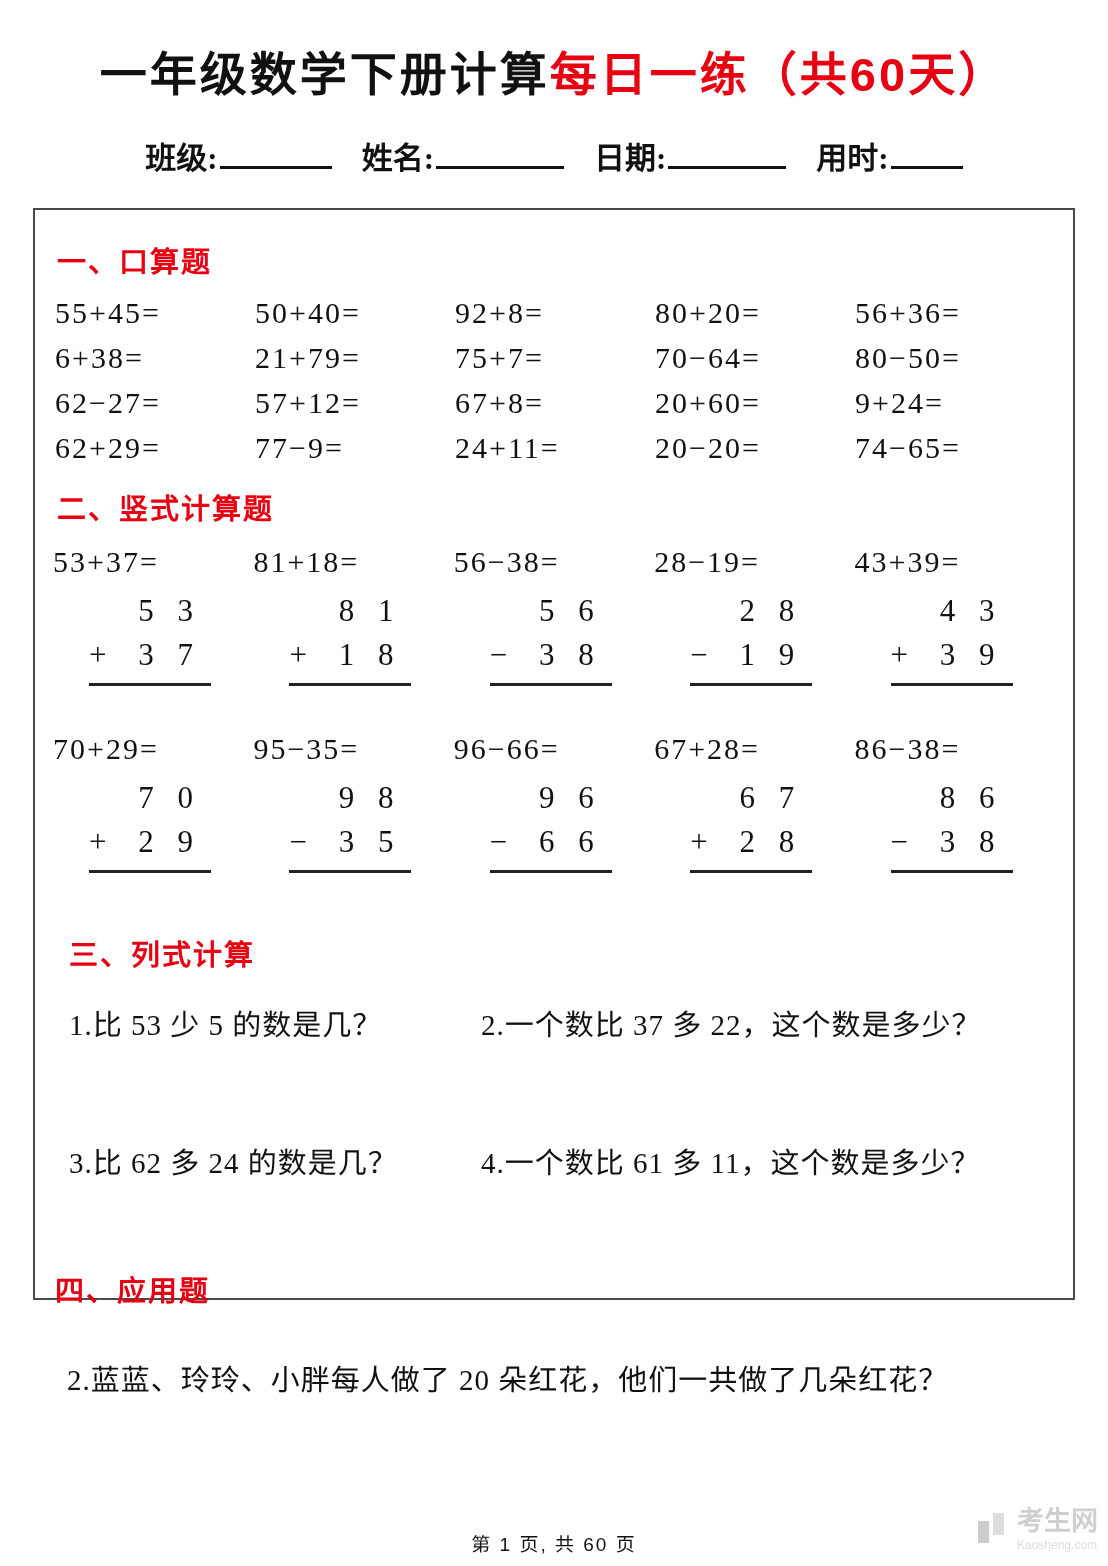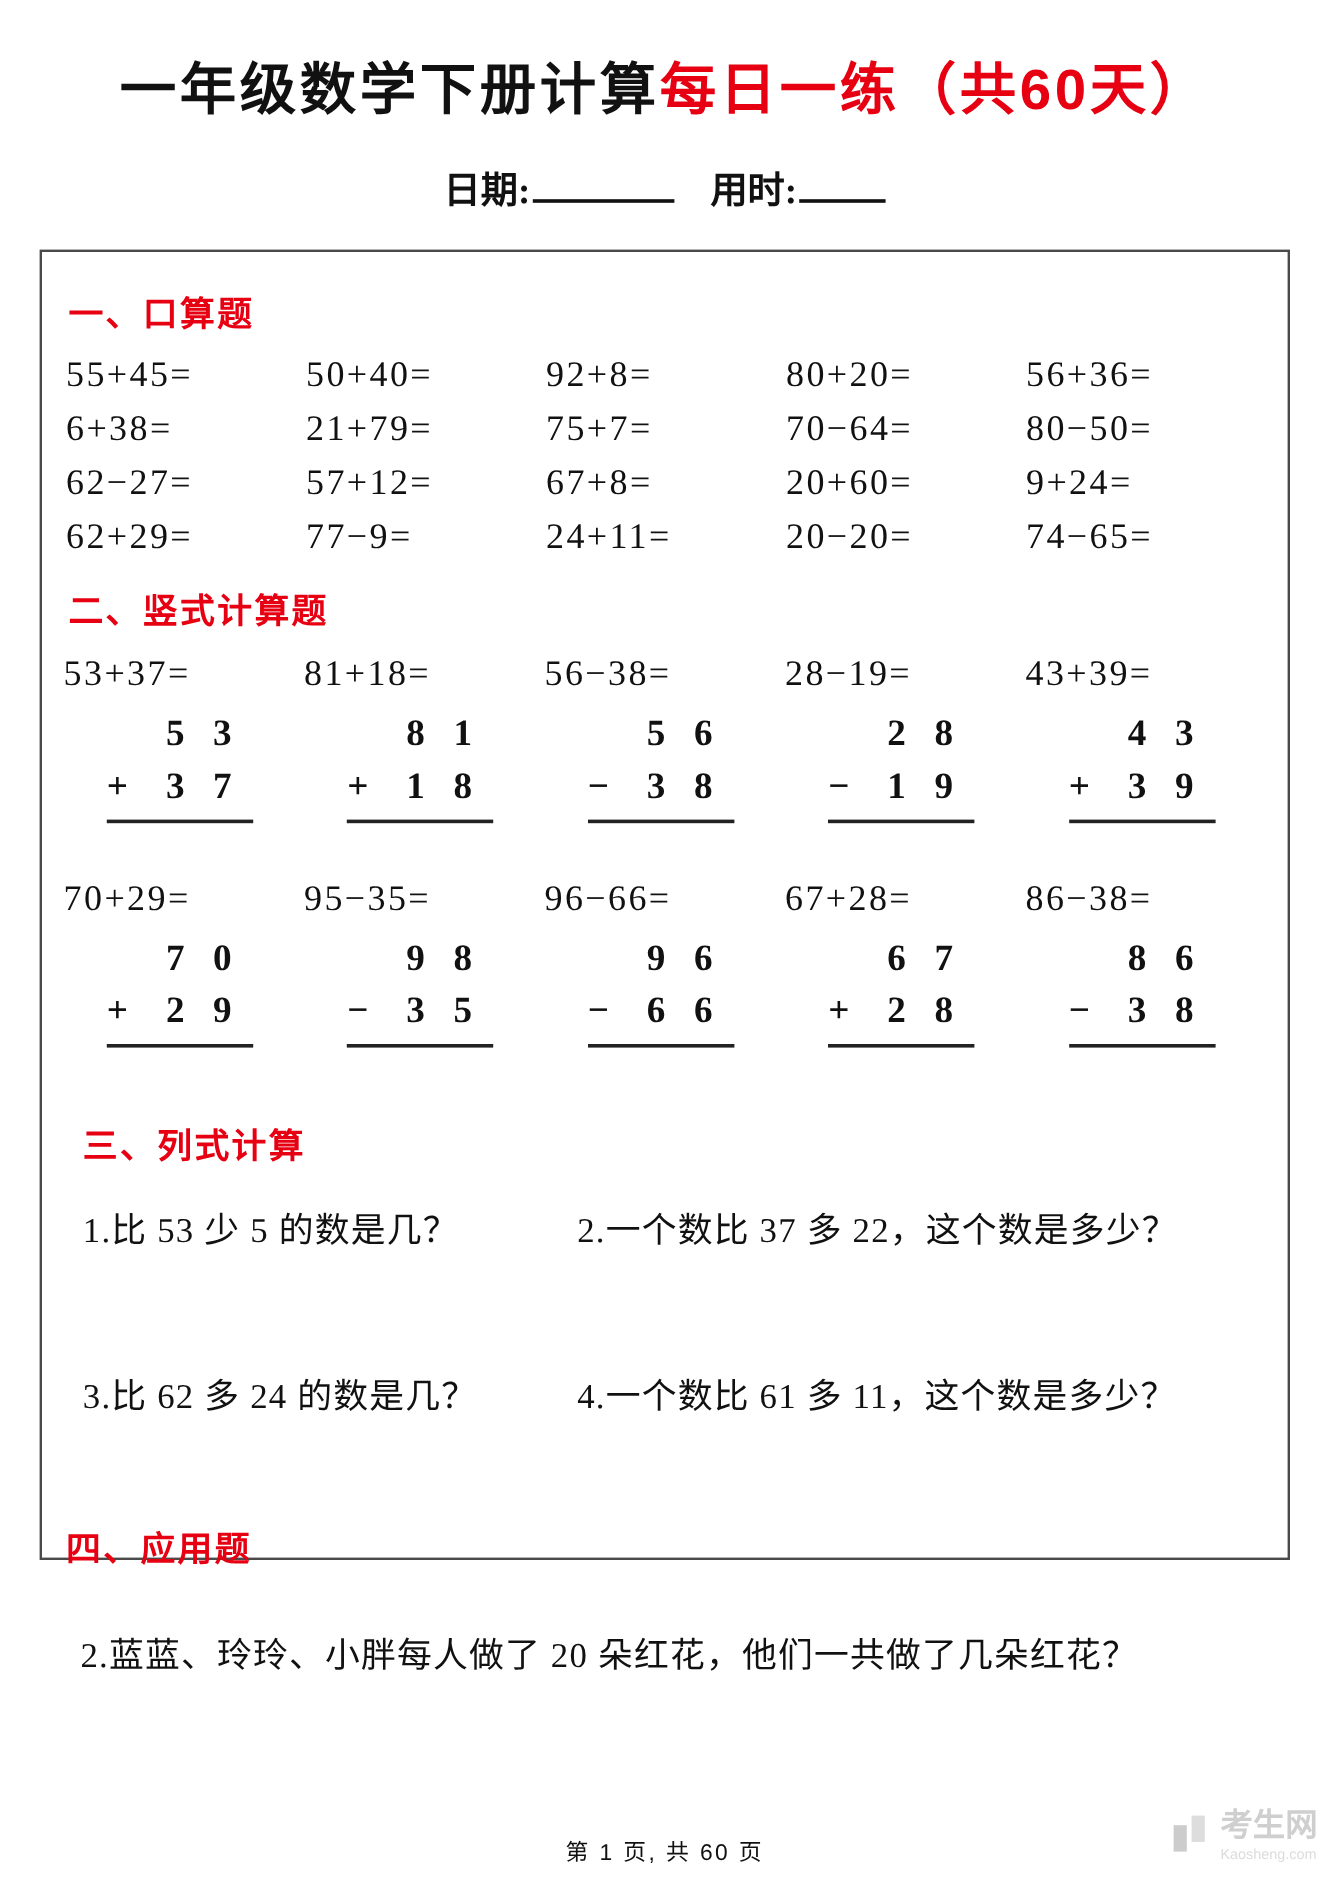--- a/index.html
+++ b/index.html
@@ -42,21 +42,21 @@
 
   .oral-grid {
     display: grid; grid-template-columns: repeat(5, 1fr);
     row-gap: 11px; margin: 16px 0 0 2px;
     font-size: 30px; letter-spacing: 2px;
   }
 
   .v-row { display: grid; grid-template-columns: repeat(5, 1fr); margin-top: 18px; }
   .v-row-1 { margin-bottom: 46px; }
   .vc-eq { font-size: 30px; letter-spacing: 2px; }
-  .vc-body { margin: 14px 0 0 36px; width: 122px; font-size: 31px; font-weight: bold; }
+  .vc-body { margin: 14px 0 0 36px; width: 122px; font-size: 31px; }
   .vc-top { text-align: right; padding-right: 10px; white-space: pre; letter-spacing: 8px; }
   .vc-bot {
     display: flex; justify-content: space-between; align-items: baseline;
     border-bottom: 3px solid #222; margin-top: 6px; padding: 2px 10px 10px 0;
   }
   .vc-op { font-size: 31px; }
   .vc-digits { white-space: pre; letter-spacing: 8px; }
 
   .expr-row { display: flex; margin: 28px 0 0 16px; font-size: 29px; letter-spacing: 1px; }
   .expr-row .expr:first-child { width: 412px; flex: none; }
@@ -82,20 +82,22 @@
   .wm-domain { font-size: 12px; color: #dcdcdc; margin-top: 3px; }
 </style>
 </head>
 <body>
 
 <div class="page">
 
   <h1 class="title"><span class="t-black">一年级数学下册计算</span><span class="t-red">每日一练（共60天）</span></h1>
 
   <div class="header-fields">
+    <span class="field"><span>班级:</span><span class="blank b1"></span></span>
+    <span class="field"><span>姓名:</span><span class="blank b2"></span></span>
     <span class="field"><span>日期:</span><span class="blank b3"></span></span>
     <span class="field"><span>用时:</span><span class="blank b4"></span></span>
   </div>
 
   <div class="sheet">
 
     <h2 class="sec sec-1">一、口算题</h2>
     <div class="oral-grid">
       <div class="oral-cell">55+45=</div>
       <div class="oral-cell">50+40=</div>

